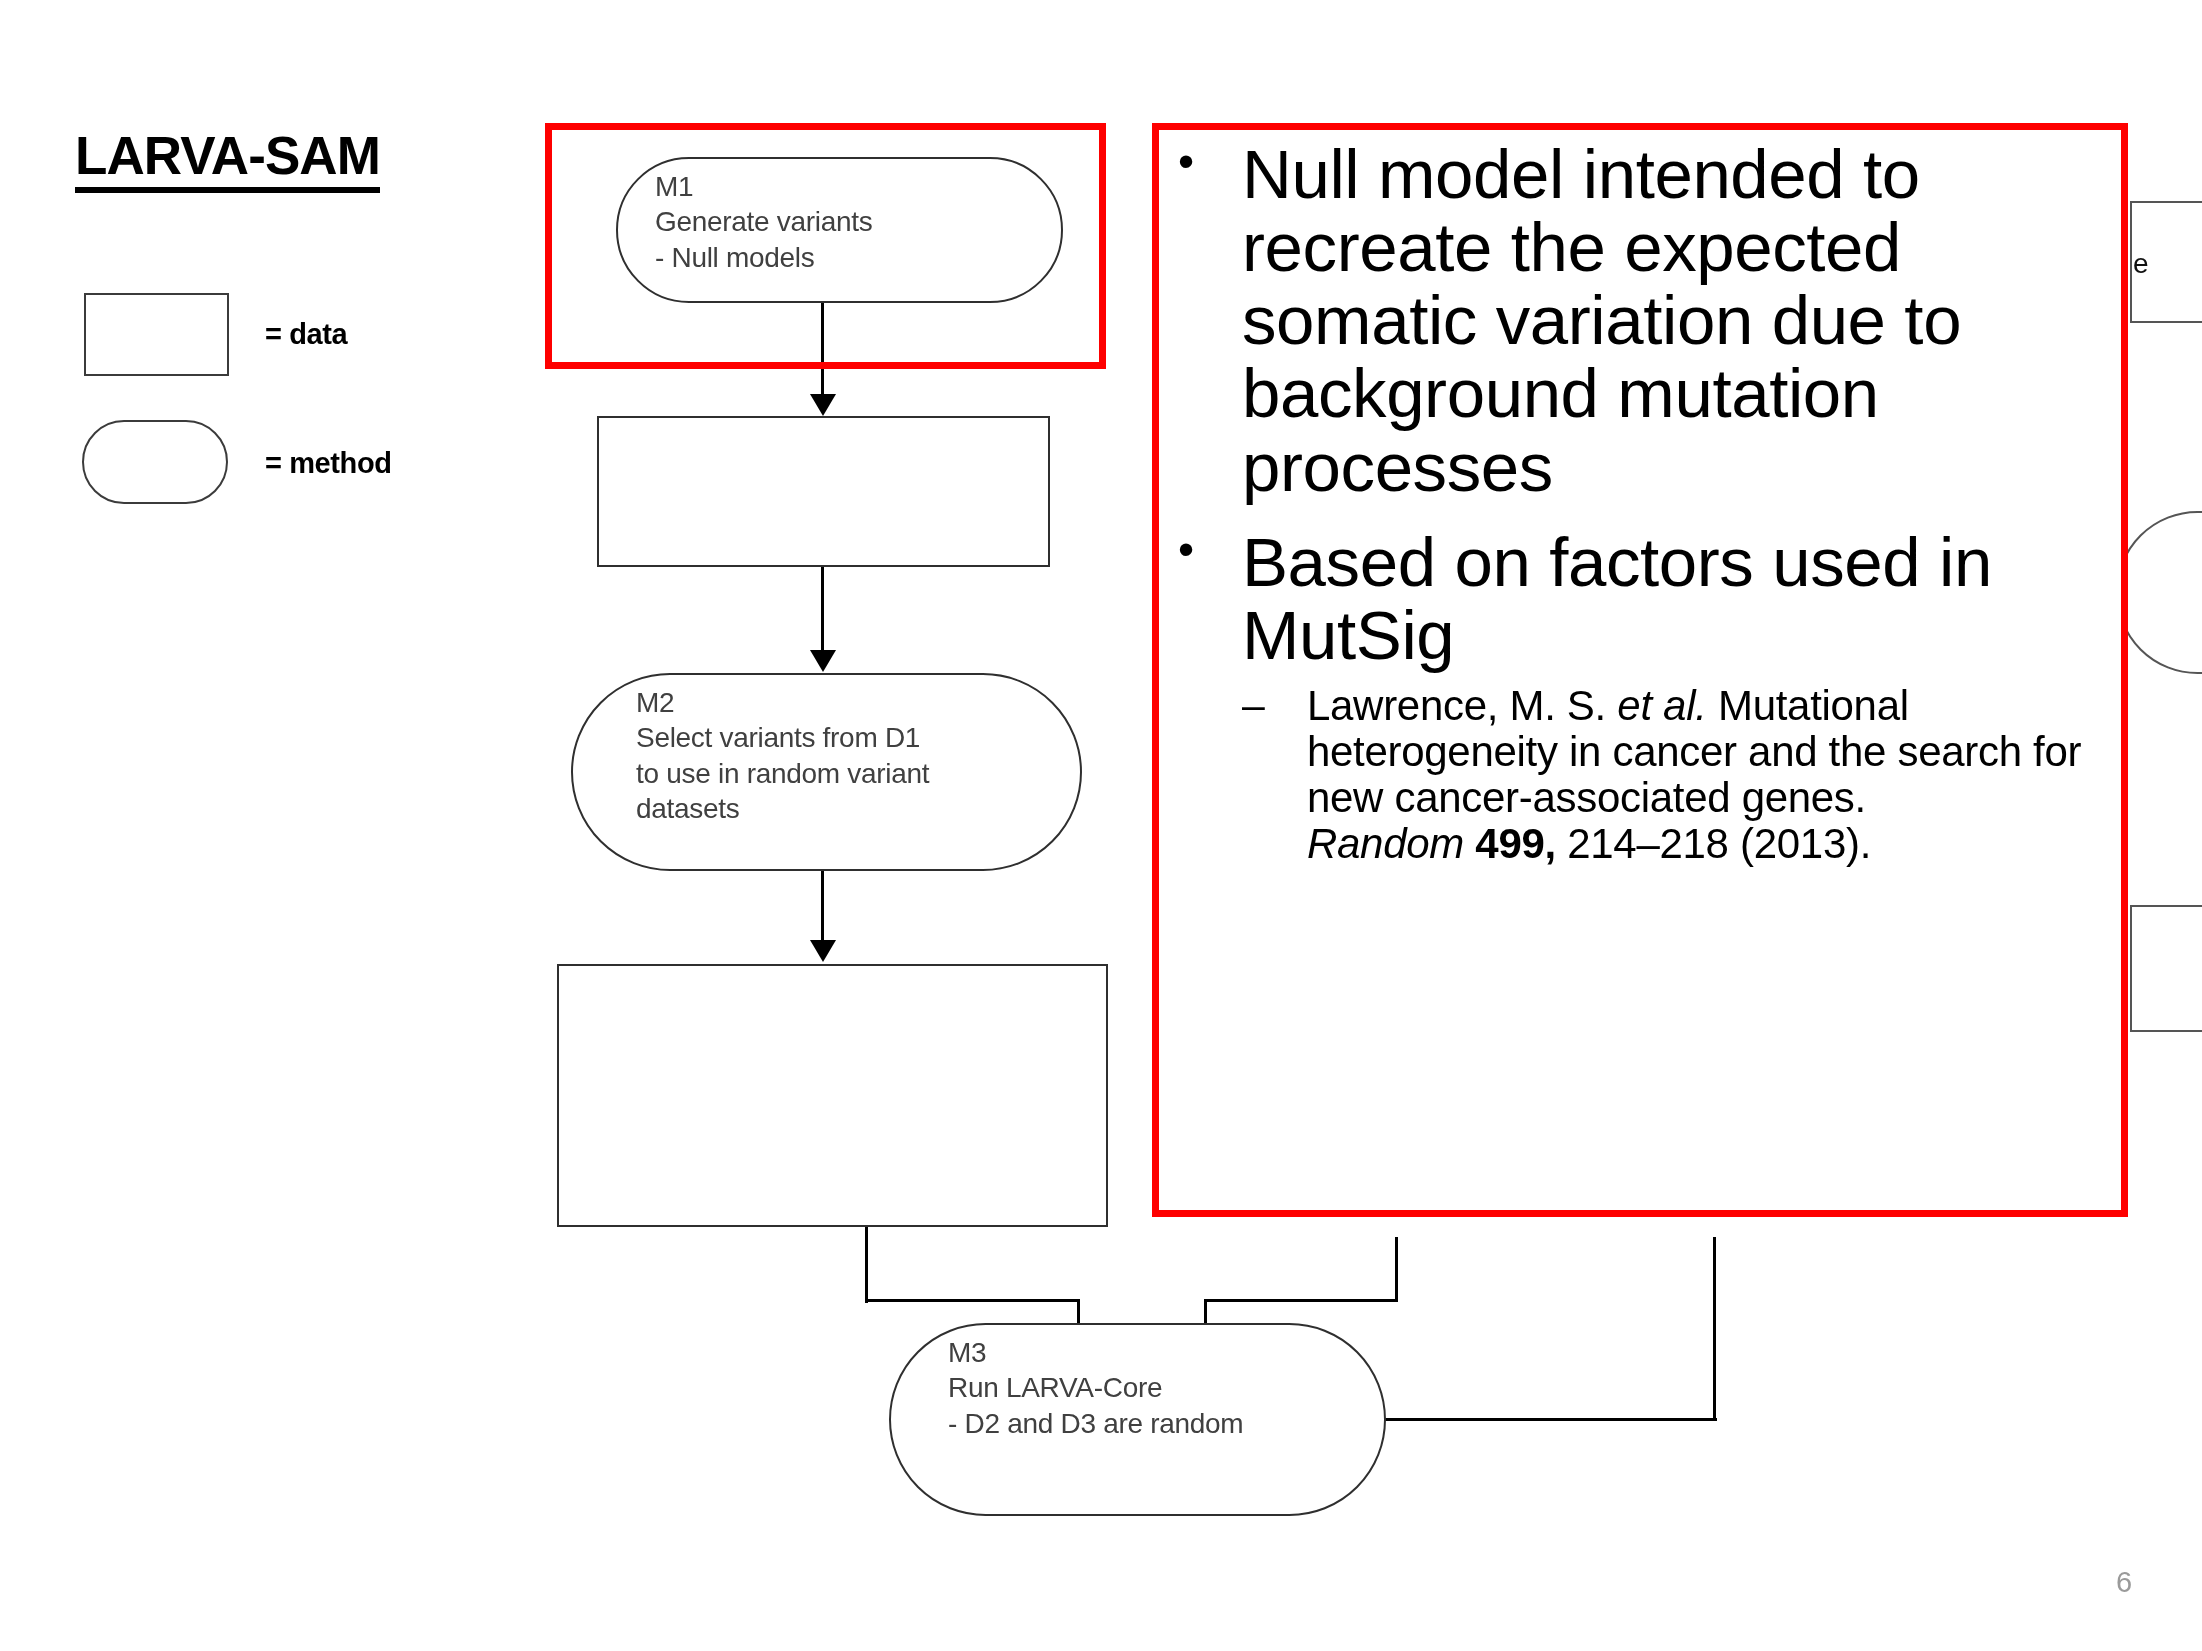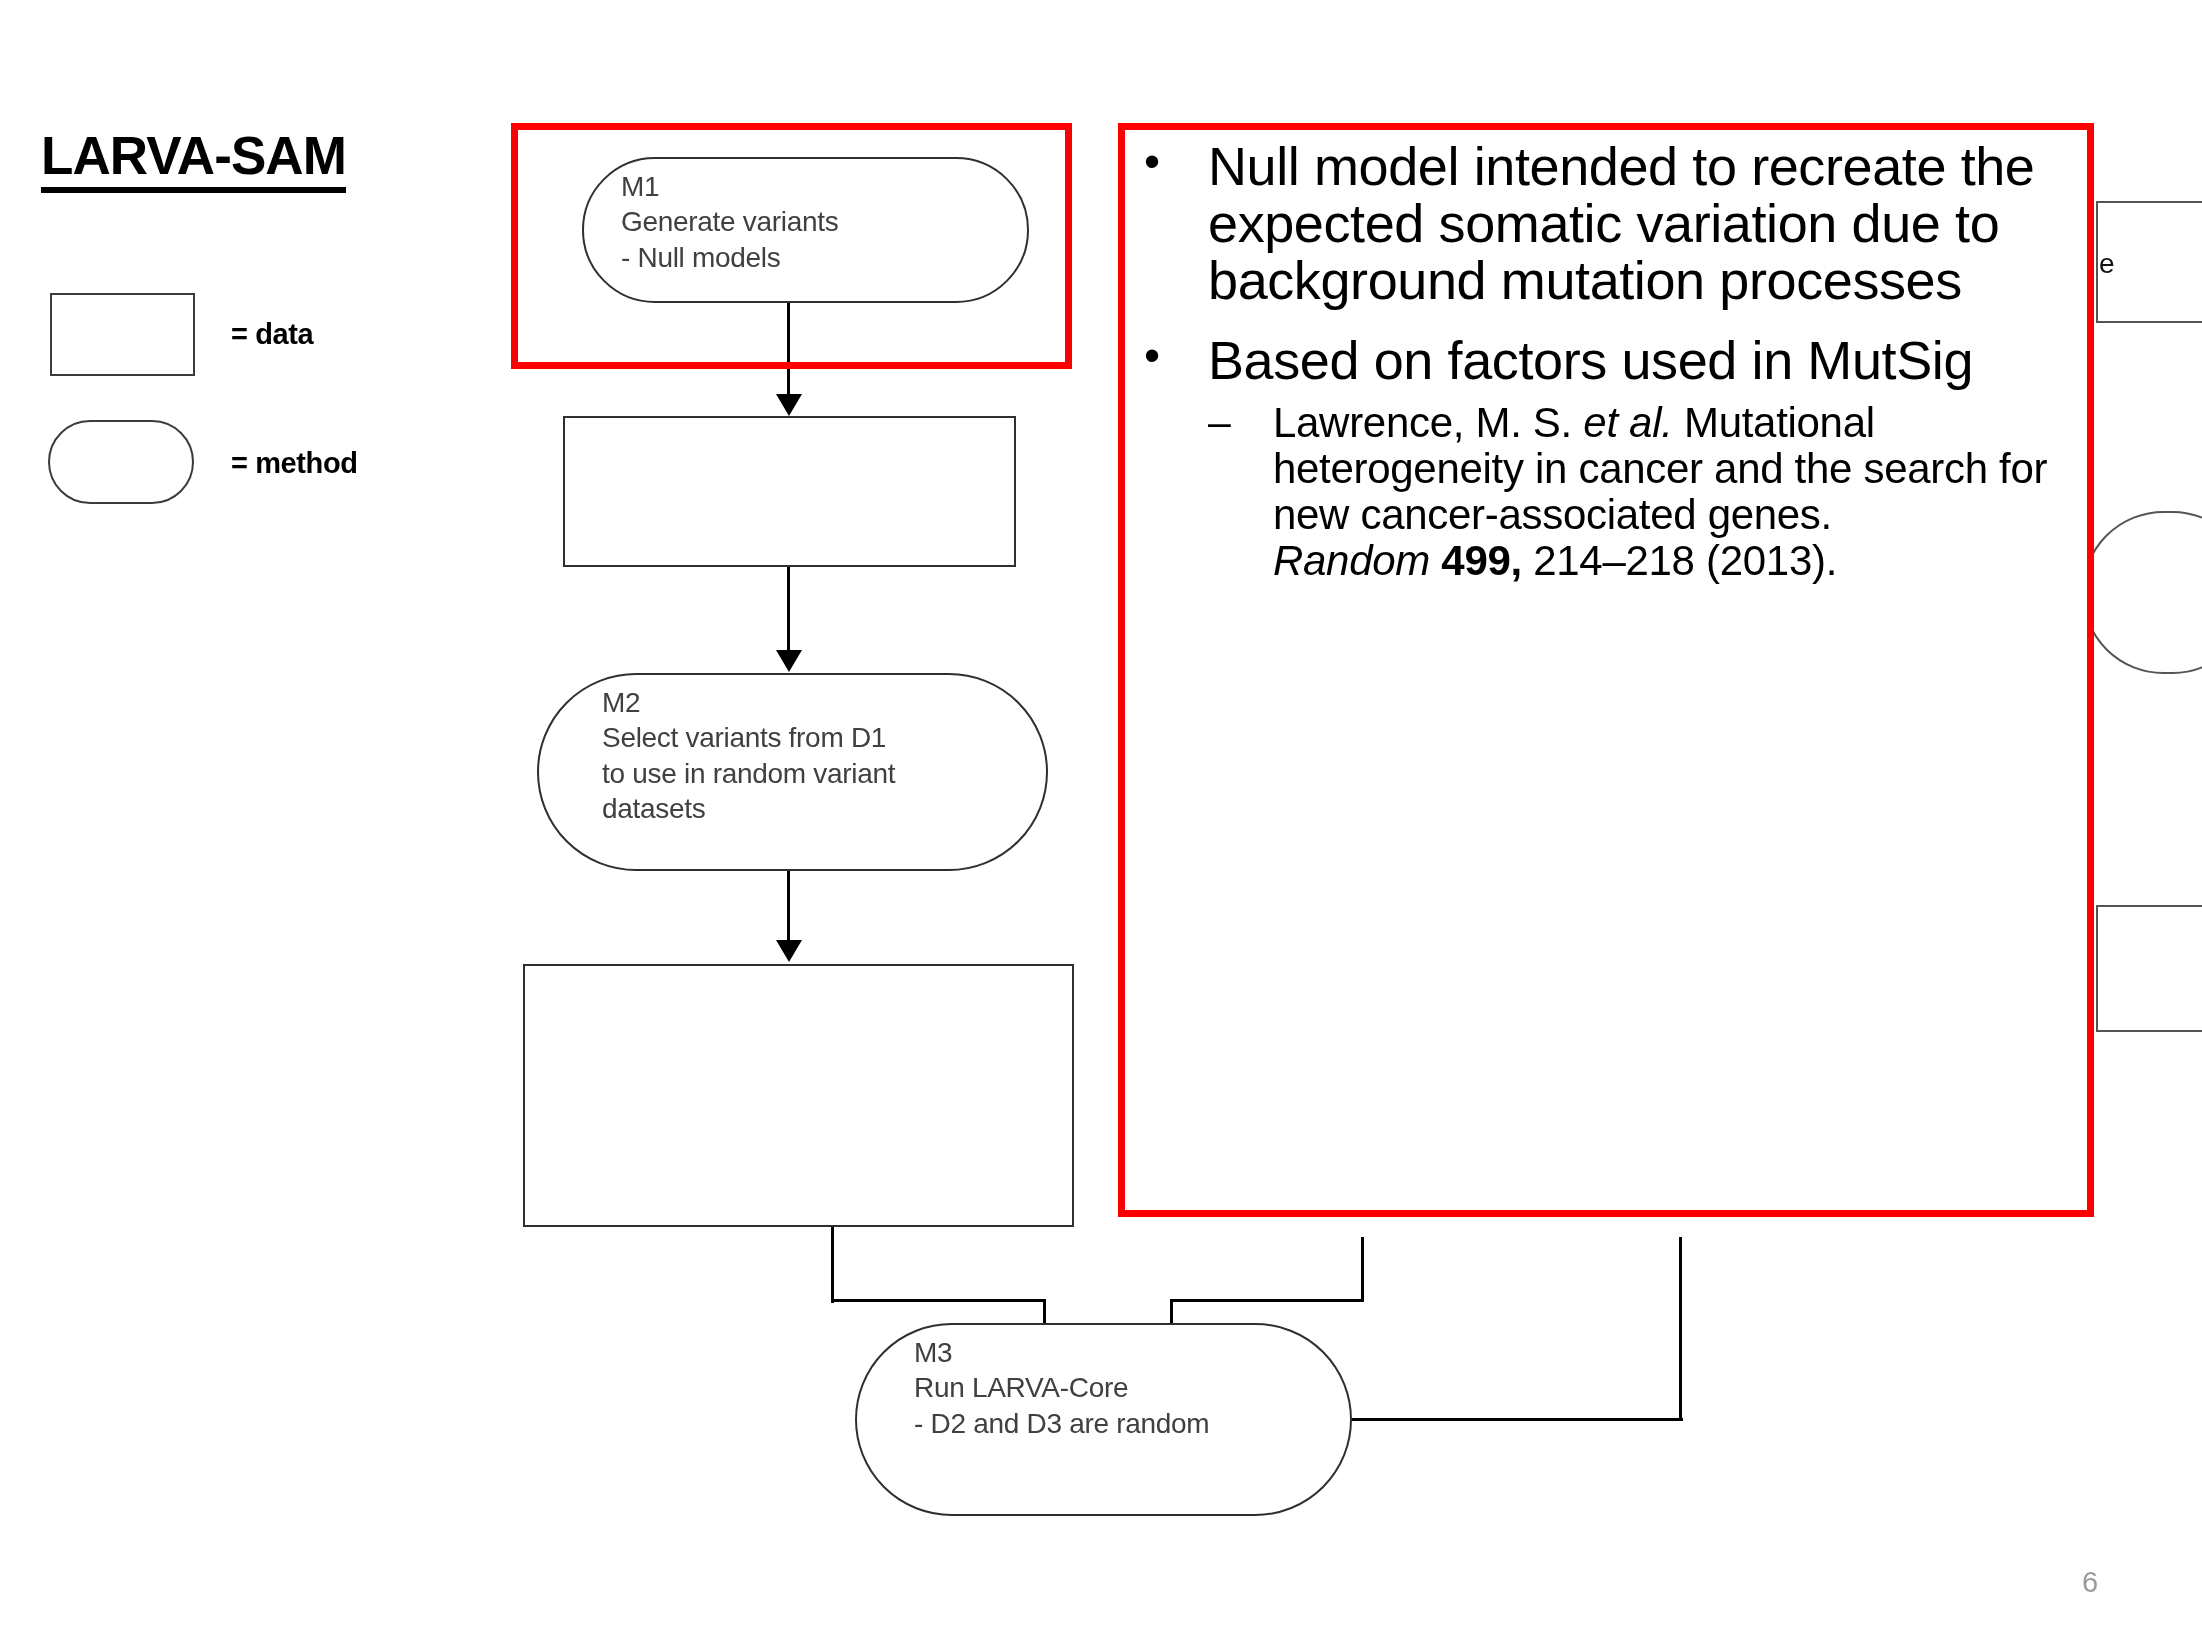--- a/index.html
+++ b/index.html
@@ -1,18 +1,18 @@
 <!DOCTYPE html>
 <html style="font-size:13.8px"><head>
 <meta charset="utf-8">
 <style>
   html,body{margin:0;padding:0;background:#ffffff;}
   body{width:2203px;height:1652px;position:relative;overflow:hidden;
        font-family:"Liberation Sans","DejaVu Sans",sans-serif;color:#000;}
-  .slide{position:absolute;inset:0;background:#fff;}
+  .slide{position:absolute;inset:0;background:#fff;margin-left:34px;}
 
   
   .abs{position:absolute;}
 
   
   #title{left:41px;top:129px;font-size:53px;font-weight:bold;
          letter-spacing:-0.9px;border-bottom:6px solid #000;padding-bottom:5.2px;
          line-height:1.0;}
 
   
@@ -66,21 +66,21 @@
   #m1-redbox{left:511px;top:123px;width:561px;height:246px;}
   #callout-redbox{left:1118px;top:123px;width:976px;height:1094px;
                   background:#ffffff;}
 
   
   #callout-content{position:absolute;left:1132px;top:138px;width:952px;height:1067px;
                    background:#fff;padding:0;}
   .bullet-row{display:flex;align-items:flex-start;margin:0 0 5.2px 0;}
   .bullet-mark{flex:0 0 auto;width:64px;text-align:left;
                font-size:46px;line-height:1.04;padding-left:12px;}
-  .bullet-text{flex:1 1 auto;font-size:54px;line-height:1.06;
+  .bullet-text{flex:1 1 auto;font-size:69px;line-height:1.06;
                letter-spacing:-0.4px;font-weight:normal;}
   .sub-row{display:flex;align-items:flex-start;margin:10.3px 0 0 0;}
   .sub-mark{flex:0 0 auto;width:65px;padding-left:76px;font-size:41px;line-height:1.1;}
   .sub-text{flex:1 1 auto;font-size:42px;line-height:1.1;letter-spacing:-0.3px;
             padding-right:22.4px;}
   .ital{font-style:italic;}
   .bld{font-weight:bold;}
 
   
   #page-number{left:2082px;top:1566px;font-size:29px;color:#9a9a9a;}

